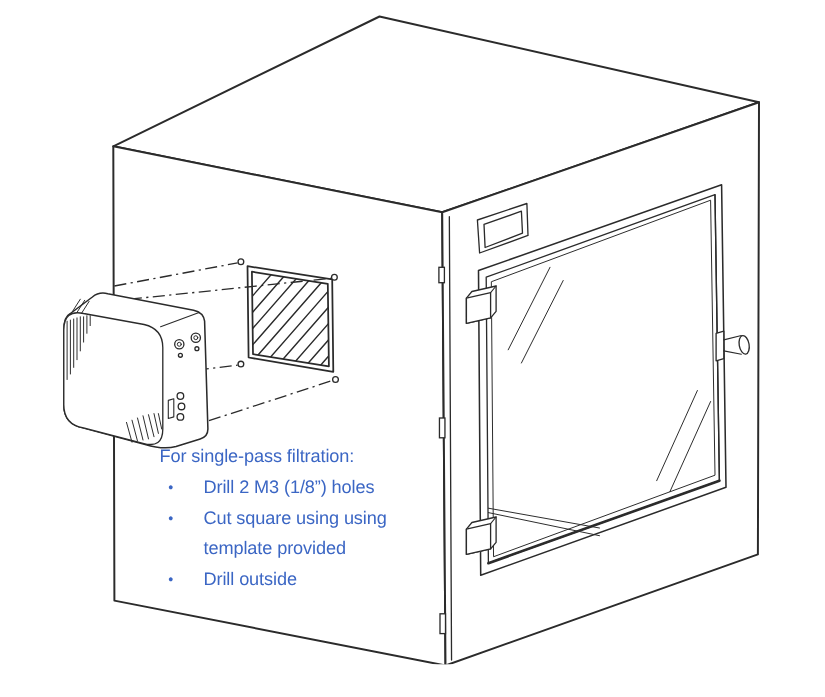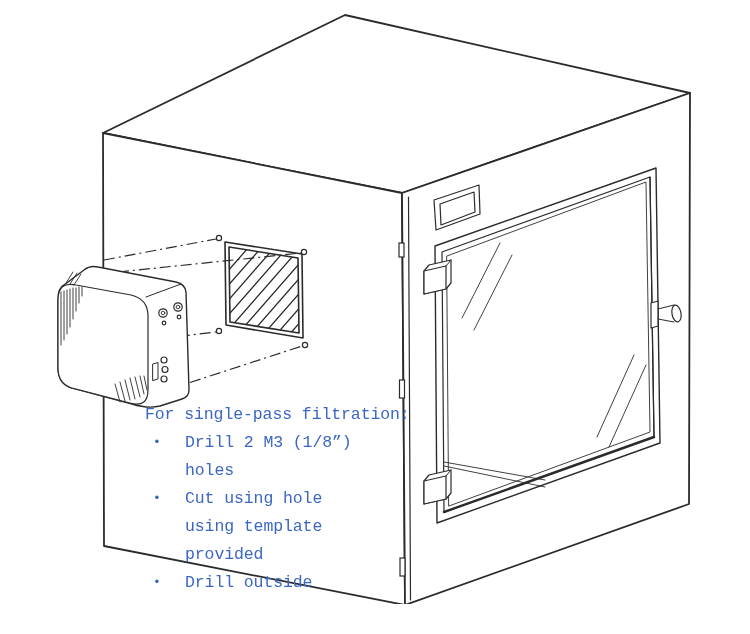--- a/index.html
+++ b/index.html
@@ -6,21 +6,21 @@
     --line:#2b2b2b;
     --note:#3b66c4;
     --bg:#ffffff;
   }
   html,body{margin:0;padding:0;background:var(--bg);}
   .canvas{
     position:relative;
     width:750px;height:604px;
     background:var(--bg);
     overflow:hidden;
-    font-family:Liberation Mono, monospace;
+    font-family:Liberation Sans, sans-serif;
   }
   svg{position:absolute;left:0;top:0;}
 
   
   .face{fill:#fff;stroke:var(--line);stroke-width:1.8;stroke-linejoin:round;}
   .ln{fill:none;stroke:var(--line);stroke-width:1.4;stroke-linecap:round;stroke-linejoin:round;}
   .w12{stroke-width:1.2;} .w10{stroke-width:1;} .w16{stroke-width:1.6;} .w25{stroke-width:2.4;}
   .fillw{fill:#fff;}
   .dash{fill:none;stroke:var(--line);stroke-width:1.2;stroke-dasharray:11 4 2 4;}
   .hole{fill:#fff;stroke:var(--line);stroke-width:1.2;}
@@ -169,21 +169,21 @@
   </svg>
 
   <div class="note">
     <div class="note-heading">For single-pass filtration:</div>
     <div class="note-item">
       <span class="bullet">•</span>
       <span class="note-text">Drill 2 M3 (1/8”) holes</span>
     </div>
     <div class="note-item">
       <span class="bullet">•</span>
-      <span class="note-text">Cut using hole using template provided</span>
+      <span class="note-text">Cut square using using template provided</span>
     </div>
     <div class="note-item">
       <span class="bullet">•</span>
       <span class="note-text">Drill outside</span>
     </div>
   </div>
 
 </div>
 
 </body></html>

